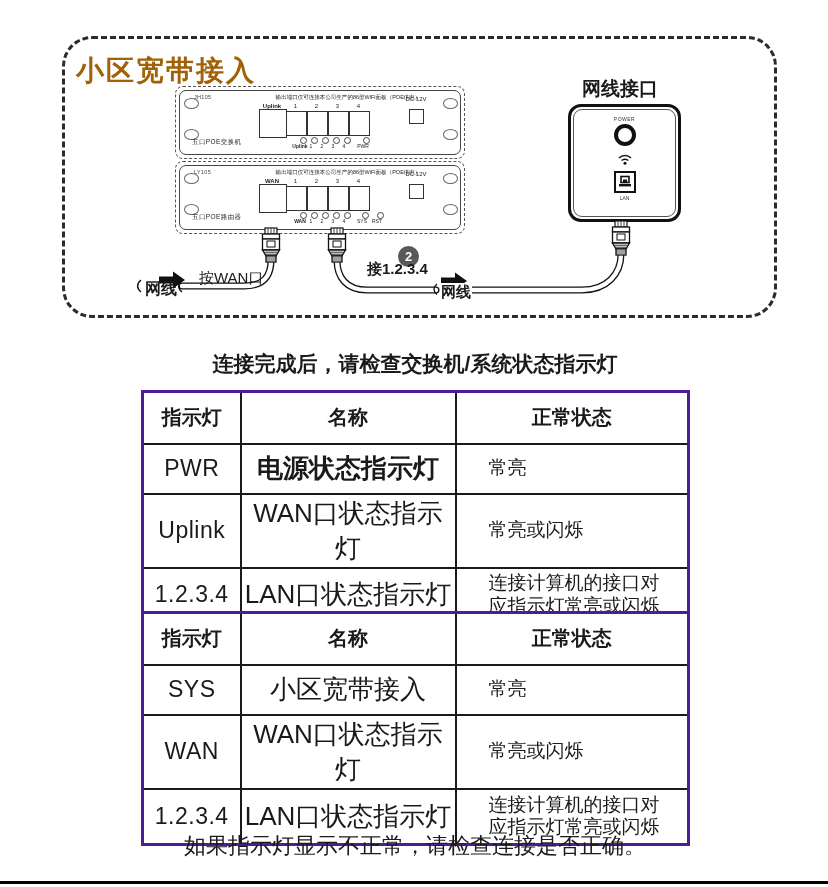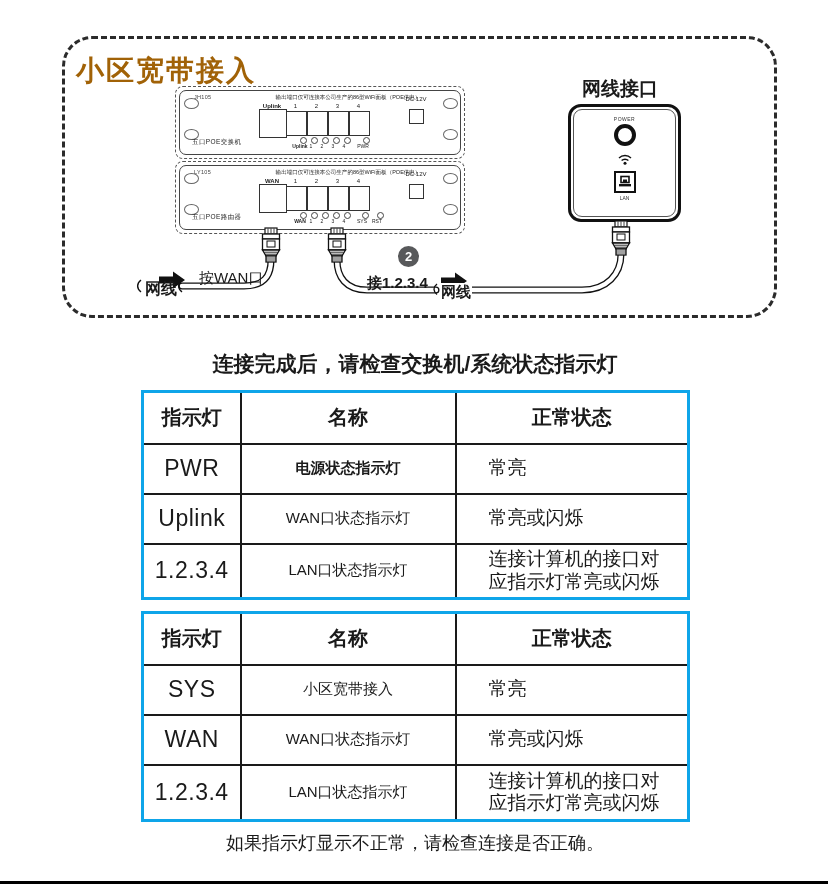--- a/index.html
+++ b/index.html
@@ -41,30 +41,30 @@
   .lbl{position:absolute;font-size:15px;white-space:nowrap;}
   .lbl.bold{font-weight:bold;}
   .wl{font-size:16px;font-weight:bold;}
   .badge{position:absolute;left:398px;top:246px;width:21px;height:21px;border-radius:50%;background:#58595B;color:#fff;
          font-size:13px;font-weight:bold;text-align:center;line-height:21px;}
   .bg-white{background:#fff;padding:0 1px;}
 
   
   .check-title{left:141px;top:350px;width:548px;text-align:center;font-size:21px;font-weight:bold;}
   table.ind{position:absolute;left:141px;border-collapse:collapse;table-layout:fixed;background:#fff;}
-  table.ind{border:3px solid #0ea5e9;}
+  table.ind{border:3px solid #4c1d95;}
   table.ind td,table.ind th{border:2px solid #1a1a1a;overflow:hidden;}
   .t1{top:390px;} .t2{top:611px;}
   th.h{font-size:20px;font-weight:bold;text-align:center;}
   td.c-led{font-size:23px;text-align:center;letter-spacing:.5px;}
-  td.c-name{font-size:15px;text-align:center;}
+  td.c-name{font-size:26px;text-align:center;}
   td.c-name.bold-name{font-weight:bold;}
   td.c-status{font-size:19px;text-align:left;padding-left:12px;vertical-align:middle;line-height:1.18;}
   td.c-status span{display:inline-block;max-width:188px;margin-left:20px;}
-  .footer-note{left:101px;top:831px;width:628px;text-align:center;font-size:18px;}
+  .footer-note{left:101px;top:831px;width:628px;text-align:center;font-size:22px;}
   .bottom-line{left:0;top:881px;width:828px;height:3px;background:#000;}
   svg.overlay{position:absolute;left:0;top:0;pointer-events:none;}
 </style>
 </head>
 <body>
 
 <div class="abs zone"></div>
 <div class="abs zone-title">小区宽带接入</div>
 
 <div class="abs device" style="left:175px;top:86px;">
@@ -194,21 +194,21 @@
   <use href="#plug" transform="translate(337,228)"></use>
   <use href="#plug" transform="translate(621,221)"></use>
 
   <polygon points="159,276.5 173,276.5 173,271.5 185,280 173,288.5 173,283.5 159,283.5" fill="#111"></polygon>
   <polygon points="441,277.5 455,277.5 455,272.5 467,281 455,289.5 455,284.5 441,284.5" fill="#111"></polygon>
 </svg>
 
 <span class="abs lbl wl" style="left:145px;top:279px;">网线</span>
 <span class="abs lbl" style="left:199px;top:269px;">按WAN口</span>
 <span class="abs badge">2</span>
-<span class="abs lbl bold" style="left:367px;top:274px;">接1.2.3.4</span>
+<span class="abs lbl bold" style="left:367px;top:260px;">接1.2.3.4</span>
 <span class="abs lbl bold bg-white" style="left:440px;top:283px;font-size:15px;">网线</span>
 
 <div class="abs check-title">连接完成后，请检查交换机/系统状态指示灯</div>
 
 <table class="ind t1">
   <colgroup>
       <col style="width:98px">
       <col style="width:215px">
       <col style="width:233px">
     </colgroup>

